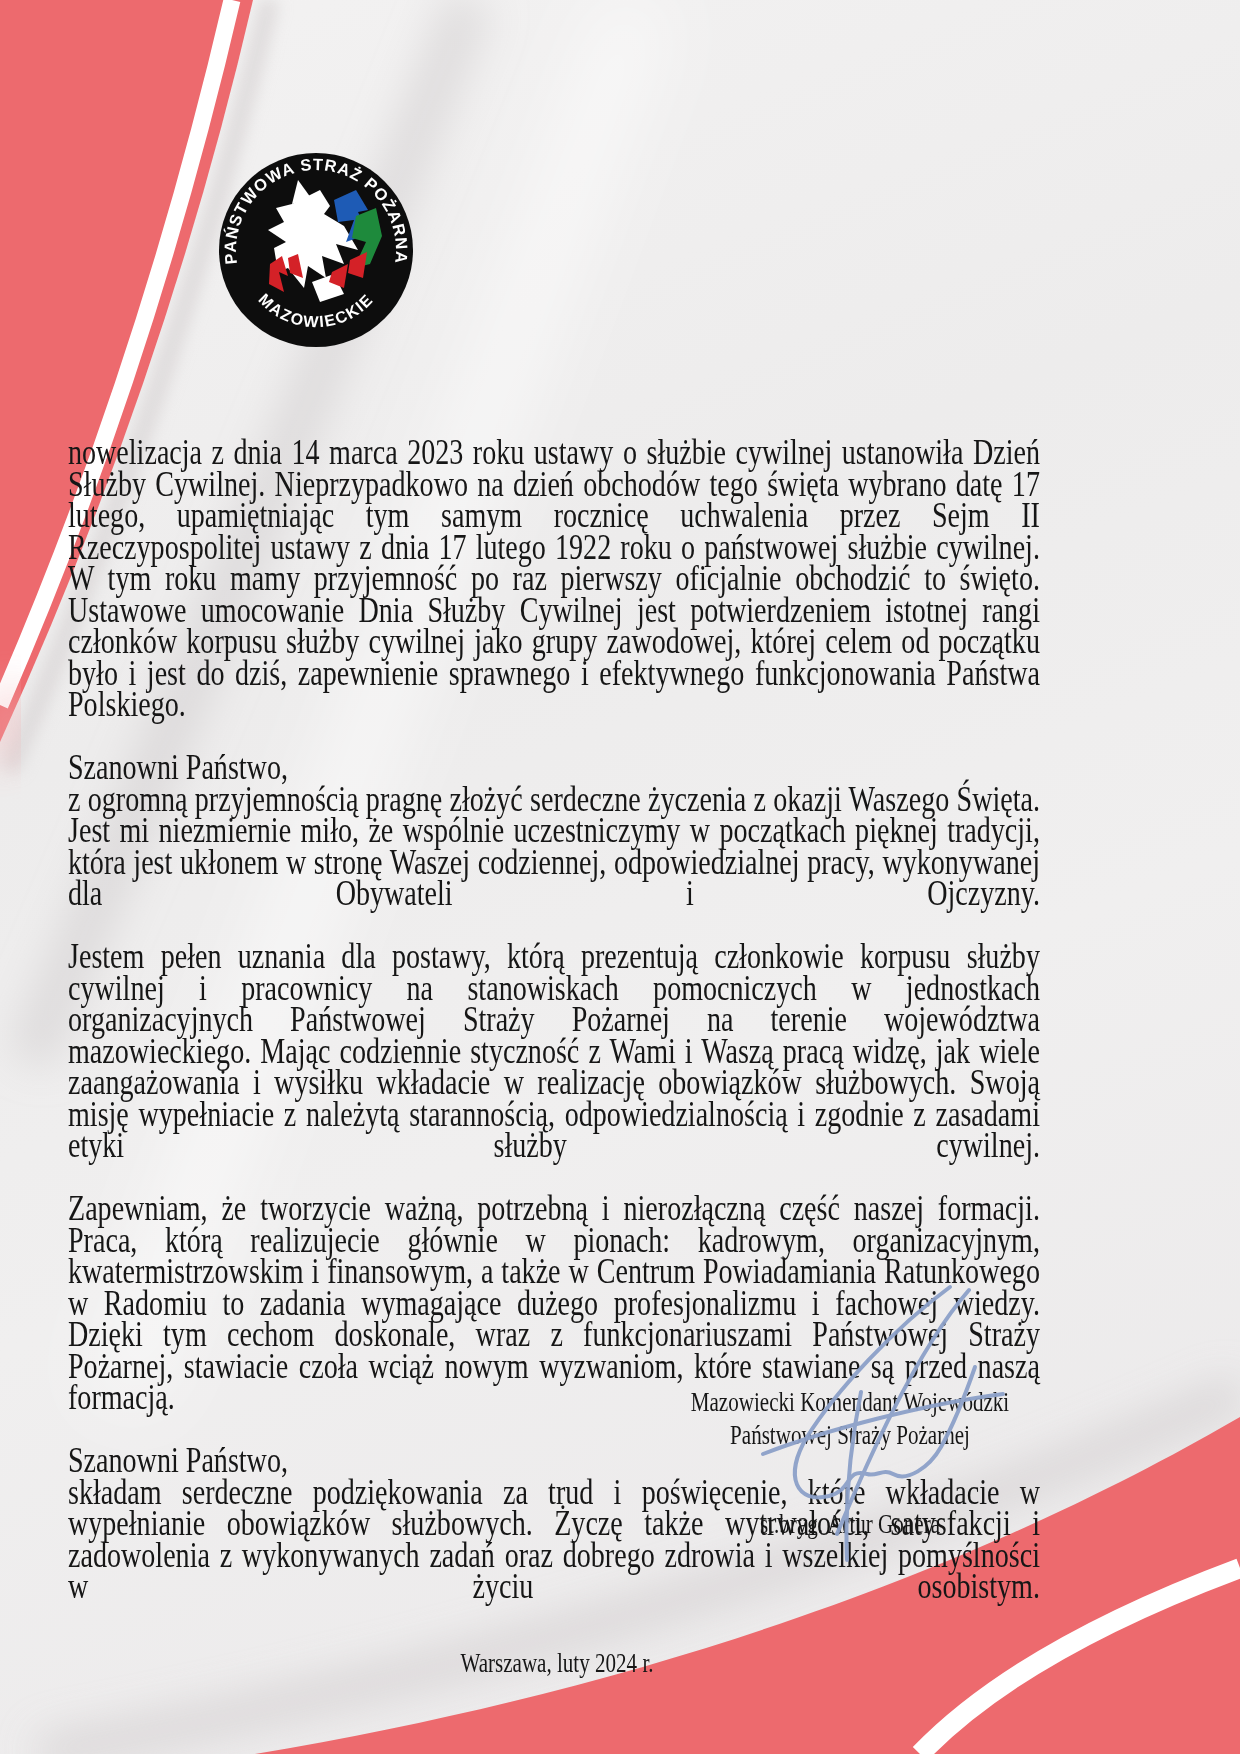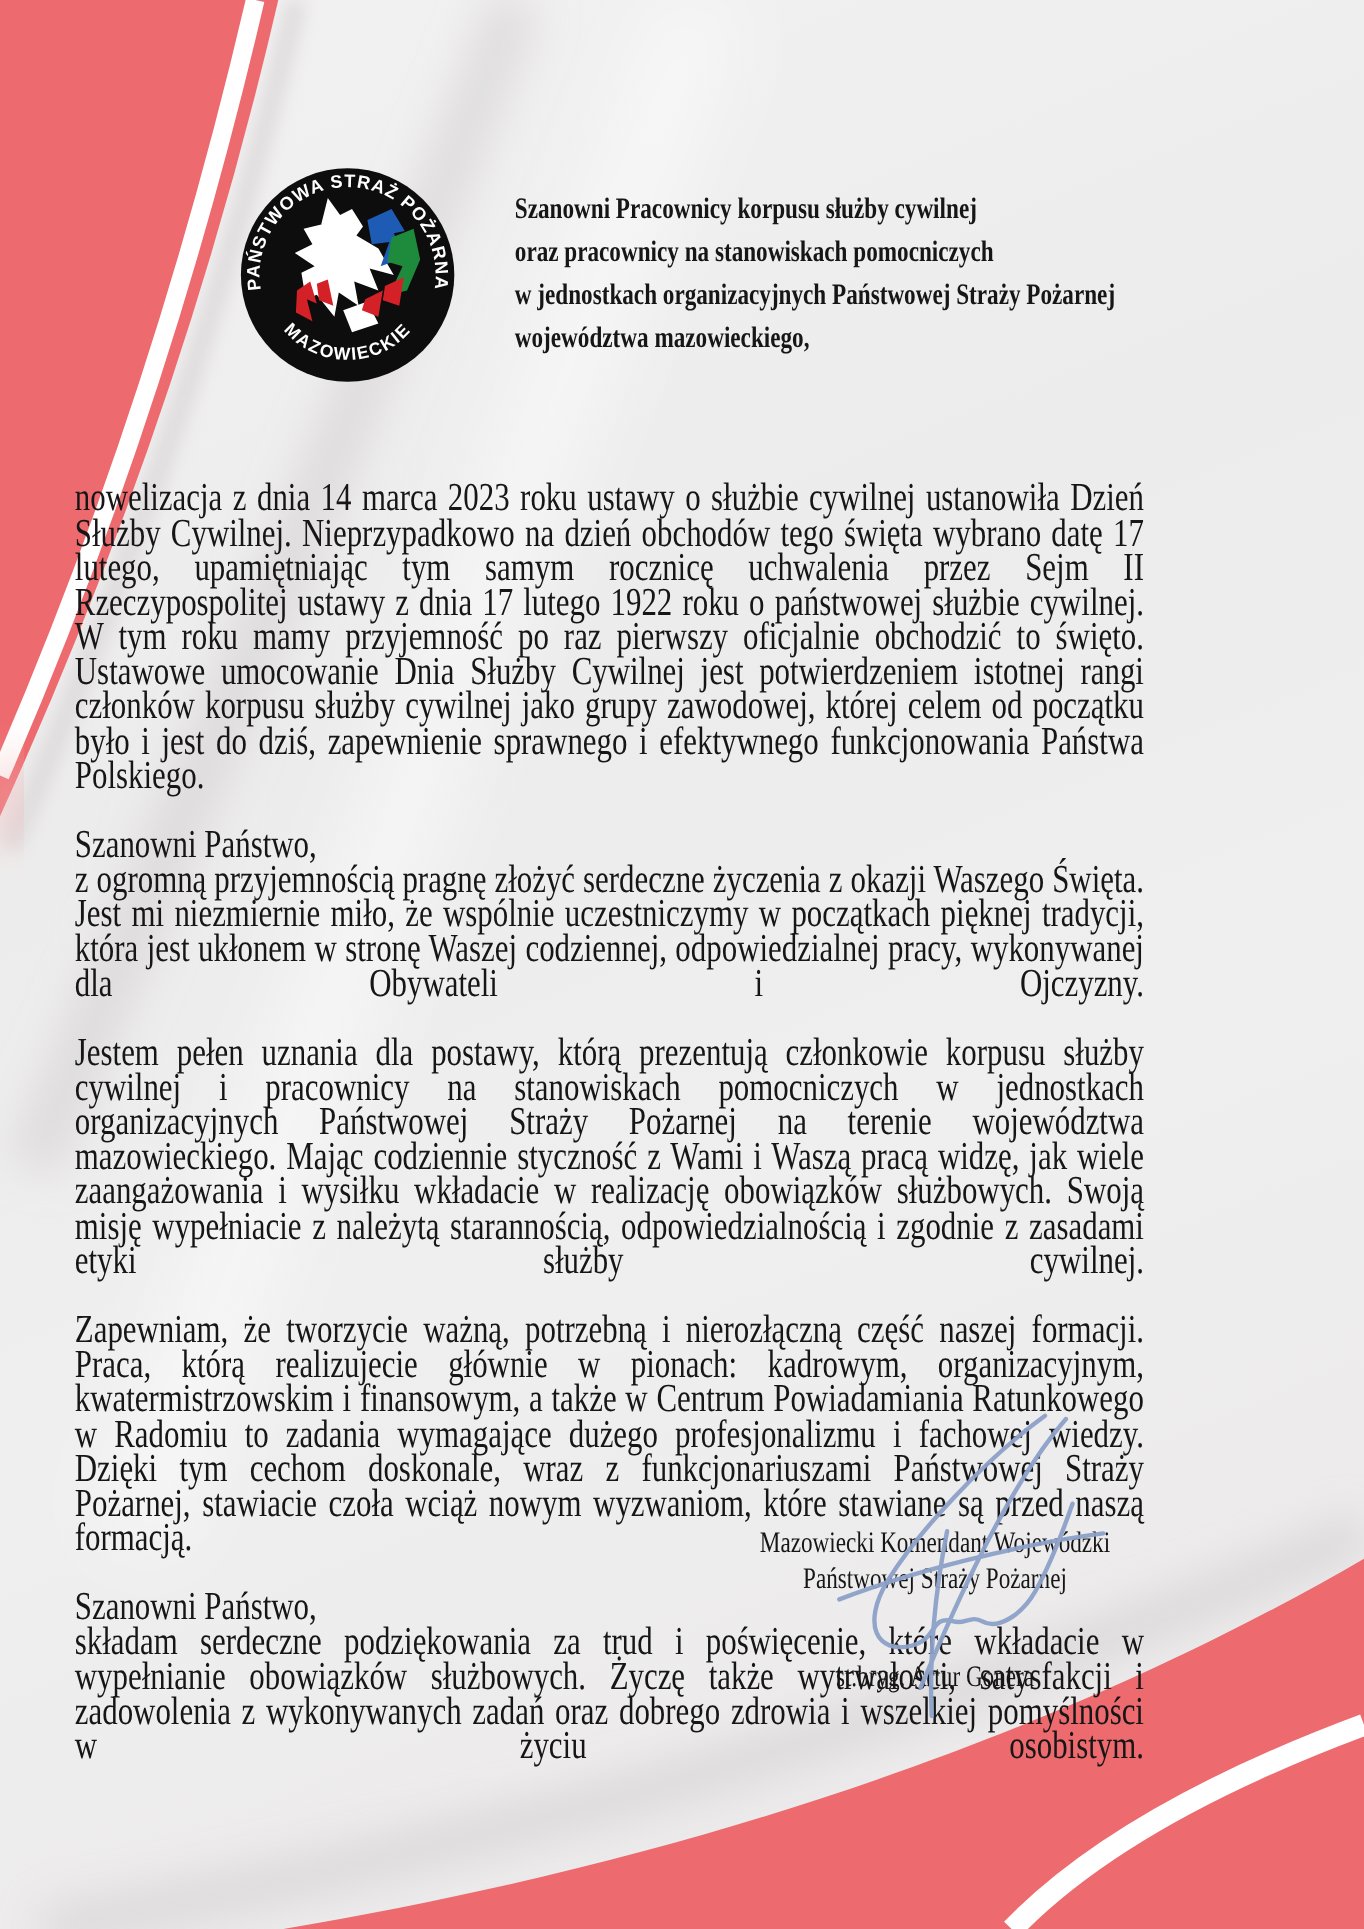--- a/index.html
+++ b/index.html
@@ -82,28 +82,20 @@
       <polygon fill="#1e5bb5" points="118,50 140,40 152,60 142,62 152,84 130,92 138,70 122,72"></polygon>
       <polygon fill="#1e8a3c" points="140,66 160,58 166,86 154,114 138,118 150,92 136,88"></polygon>
 
       <polygon fill="#d42127" points="54,114 66,106 72,126 63,122 68,142 53,134"></polygon>
       <polygon fill="#d42127" points="72,108 82,104 87,128 74,123"></polygon>
       <polygon fill="#d42127" points="116,122 132,114 128,138 113,132"></polygon>
       <polygon fill="#d42127" points="134,110 151,102 147,128 132,123"></polygon>
     </g>
   </svg>
 
-  <div class="abs header-block">
-    <div class="narrow">
-      <div class="hline">Szanowni Pracownicy korpusu służby cywilnej</div>
-      <div class="hline">oraz pracownicy na stanowiskach pomocniczych</div>
-      <div class="hline">w jednostkach organizacyjnych Państwowej Straży Pożarnej</div>
-      <div class="hline">województwa mazowieckiego,</div>
-    </div>
-  </div>
 
   <div class="abs body-block">
     <div class="narrow">
       <p>nowelizacja z dnia 14 marca 2023 roku ustawy o służbie cywilnej ustanowiła Dzień Służby Cywilnej. Nieprzypadkowo na dzień obchodów tego święta wybrano datę 17 lutego, upamiętniając tym samym rocznicę uchwalenia przez Sejm II Rzeczypospolitej ustawy z dnia 17 lutego 1922 roku o państwowej służbie cywilnej. W tym roku mamy przyjemność po raz pierwszy oficjalnie obchodzić to święto. Ustawowe umocowanie Dnia Służby Cywilnej jest potwierdzeniem istotnej rangi członków korpusu służby cywilnej jako grupy zawodowej, której celem od początku było i jest do dziś, zapewnienie sprawnego i efektywnego funkcjonowania Państwa Polskiego.</p>
       <p class="sal mt">Szanowni Państwo,</p>
       <p>z ogromną przyjemnością pragnę złożyć serdeczne życzenia z okazji Waszego Święta. Jest mi niezmiernie miło, że wspólnie uczestniczymy w początkach pięknej tradycji, która jest ukłonem w stronę Waszej codziennej, odpowiedzialnej pracy, wykonywanej dla Obywateli i Ojczyzny.</p>
       <p class="mt">Jestem pełen uznania dla postawy, którą prezentują członkowie korpusu służby cywilnej i pracownicy na stanowiskach pomocniczych w jednostkach organizacyjnych Państwowej Straży Pożarnej na terenie województwa mazowieckiego. Mając codziennie styczność z Wami i Waszą pracą widzę, jak wiele zaangażowania i wysiłku wkładacie w realizację obowiązków służbowych. Swoją misję wypełniacie z należytą starannością, odpowiedzialnością i zgodnie z zasadami etyki służby cywilnej.</p>
       <p class="mt">Zapewniam, że tworzycie ważną, potrzebną i nierozłączną część naszej formacji. Praca, którą realizujecie głównie w pionach: kadrowym, organizacyjnym, kwatermistrzowskim i finansowym, a także w Centrum Powiadamiania Ratunkowego w Radomiu to zadania wymagające dużego profesjonalizmu i fachowej wiedzy. Dzięki tym cechom doskonale, wraz z funkcjonariuszami Państwowej Straży Pożarnej, stawiacie czoła wciąż nowym wyzwaniom, które stawiane są przed naszą formacją.</p>
       <p class="sal mt">Szanowni Państwo,</p>
       <p>składam serdeczne podziękowania za trud i poświęcenie, które wkładacie w wypełnianie obowiązków służbowych. Życzę także wytrwałości, satysfakcji i zadowolenia z wykonywanych zadań oraz dobrego zdrowia i wszelkiej pomyślności w życiu osobistym.</p>
@@ -120,14 +112,19 @@
 
   <svg class="abs sign-svg" viewBox="0 0 270 290">
     <g stroke="#8da1c9" stroke-width="4" fill="none" stroke-linecap="round" opacity="0.95">
       <path d="M 205,15 C 150,55 90,120 62,165 C 38,205 52,232 84,224 C 108,218 100,196 122,202 C 132,205 138,196 148,202 C 162,210 184,196 196,175 C 210,150 222,118 230,95"></path>
       <path d="M 18,182 C 80,158 180,132 258,122"></path>
       <path d="M 92,262 C 120,195 170,80 224,18"></path>
       <path d="M 116,120 C 104,180 100,240 102,288"></path>
     </g>
   </svg>
 
+  <div class="abs date-block">
+    <div class="narrow">
+      <span>Warszawa, luty 2024 r.</span>
+    </div>
+  </div>
 
 </div>
 
 </body></html>

